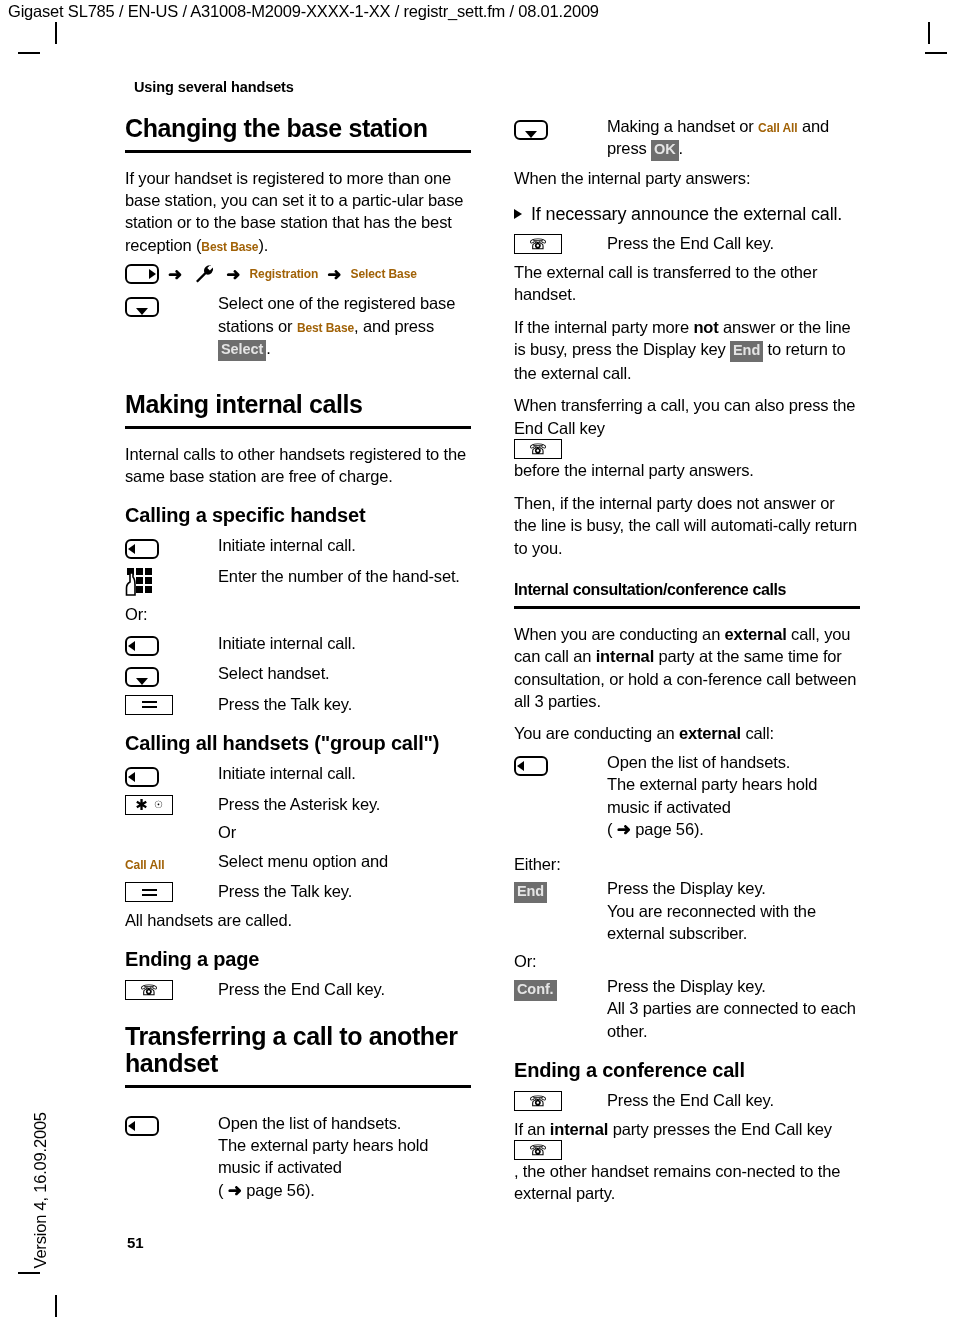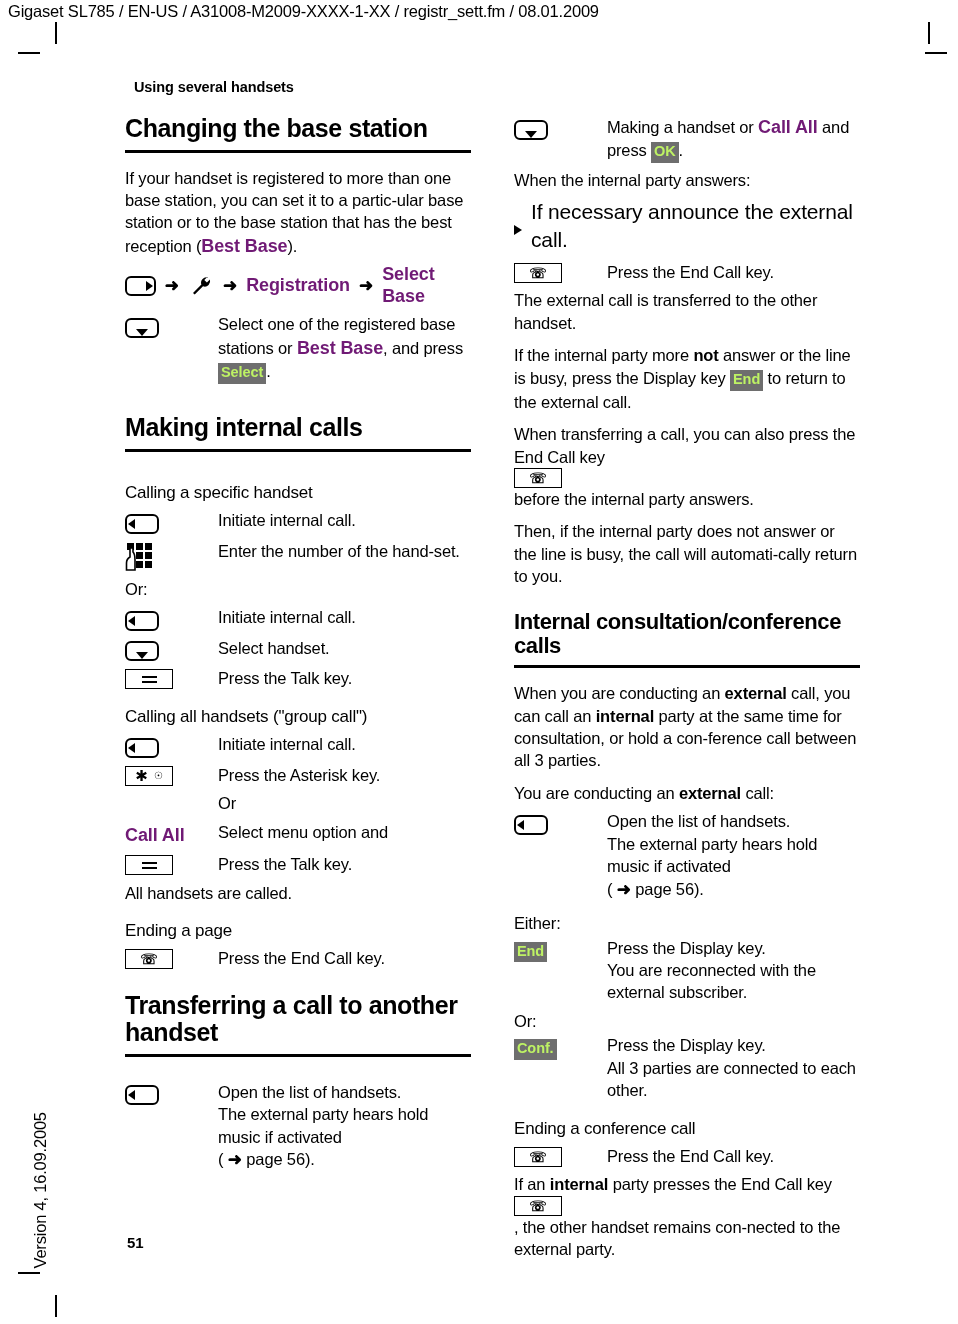--- a/index.html
+++ b/index.html
@@ -76,22 +76,22 @@
   h1.sec {
     font-size: 25px;
     font-weight: bold;
     margin: 0 0 4px 0;
     padding: 0 0 7px 0;
     border-bottom: 3px solid #000;
     letter-spacing: -0.4px;
     line-height: 1.1;
   }
   h2.sub {
-    font-size: 17px;
-    font-weight: normal;
+    font-size: 20px;
+    font-weight: bold;
     margin: 0;
     padding: 0;
     letter-spacing: -0.2px;
     line-height: 1.25;
   }
 
   p.body {
     font-size: 16.5px;
     line-height: 1.36;
     margin: 0;
@@ -123,31 +123,31 @@
   .menu-line {
     display: flex;
     align-items: center;
     gap: 9px;
     font-size: 16.5px;
     line-height: 1.2;
   }
 
   
   .mi {                       
-    color: #701a75;
-    font-weight: bold;
-    font-size: 18px;
+    color: #a16207;
+    font-weight: bold;
+    font-size: 12px;
     letter-spacing: -0.1px;
   }
   b.strong { font-weight: bold; }
 
   .badge {                    
     display: inline-block;
     background: #6e6e6e;
-    color: #bef264;
+    color: #e5e5e5;
     font-weight: bold;
     font-size: 14.5px;
     line-height: 1.24;
     padding: 1px 3px 2px 3px;
     vertical-align: baseline;
     letter-spacing: -0.1px;
   }
 
   .arrow-r {                  
     display: inline-block;
@@ -160,22 +160,22 @@
     display: inline-block;
     width: 0; height: 0;
     border-left: 8px solid #000;
     border-top: 5.5px solid transparent;
     border-bottom: 5.5px solid transparent;
     margin-right: 9px;
     vertical-align: 1px;
   }
   .bullet-row {
     display: flex;
-    align-items: center;
-    font-size: 21px;
+    align-items: flex-end;
+    font-size: 18px;
     line-height: 1.36;
     letter-spacing: -0.15px;
   }
   .bullet-row .tri-wrap { flex: 0 0 17px; padding-top: 6px; }
 
   
   .kicon { display: inline-block; vertical-align: middle; }
 
   
   .k-disp {
@@ -298,20 +298,21 @@
   <div class="row">
     <div class="key-cell">
       <span class="kicon k-disp down"></span>
     </div>
     <div class="txt-cell"><span>Select one of the registered base stations or </span><span class="mi">Best Base</span><span>, and press </span><span class="badge">Select</span><span>.</span></div>
   </div>
 
   <div class="sp-xl"></div>
   <h1 class="sec">Making internal calls</h1>
   <div class="sp-s"></div>
+  <p class="body">Internal calls to other handsets registered to the same base station are free of charge.</p>
 
   <div class="sp-m"></div>
   <h2 class="sub">Calling a specific handset</h2>
   <div class="sp-xs"></div>
 
   <div class="row">
     <div class="key-cell"><span class="kicon k-disp left"></span></div>
     <div class="txt-cell">Initiate internal call.</div>
   </div>
   <div class="sp-xs"></div>
@@ -462,21 +463,21 @@
 
   <div class="sp-s"></div>
   <p class="body"><span>When transferring a call, you can also press the End Call key </span><span class="kicon k-hard k-end" style="vertical-align:-5px;">
         <span class="sym">☏</span>
       </span><span> before the internal party answers.</span></p>
 
   <div class="sp-s"></div>
   <p class="body">Then, if the internal party does not answer or the line is busy, the call will automati-cally return to you.</p>
 
   <div class="sp-l"></div>
-  <h1 class="sec" style="font-size:22px;">Internal consultation/conference calls</h1>
+  <h1 class="sec" style="font-size:16px;">Internal consultation/conference calls</h1>
   <div class="sp-s"></div>
   <p class="body"><span>When you are conducting an </span><b class="strong">external</b><span> call, you can call an </span><b class="strong">internal</b><span> party at the same time for consultation, or hold a con-ference call between all 3 parties.</span></p>
 
   <div class="sp-s"></div>
   <p class="body"><span>You are conducting an </span><b class="strong">external</b><span> call:</span></p>
 
   <div class="sp-xs"></div>
   <div class="row">
     <div class="key-cell"><span class="kicon k-disp left"></span></div>
     <div class="txt-cell">

